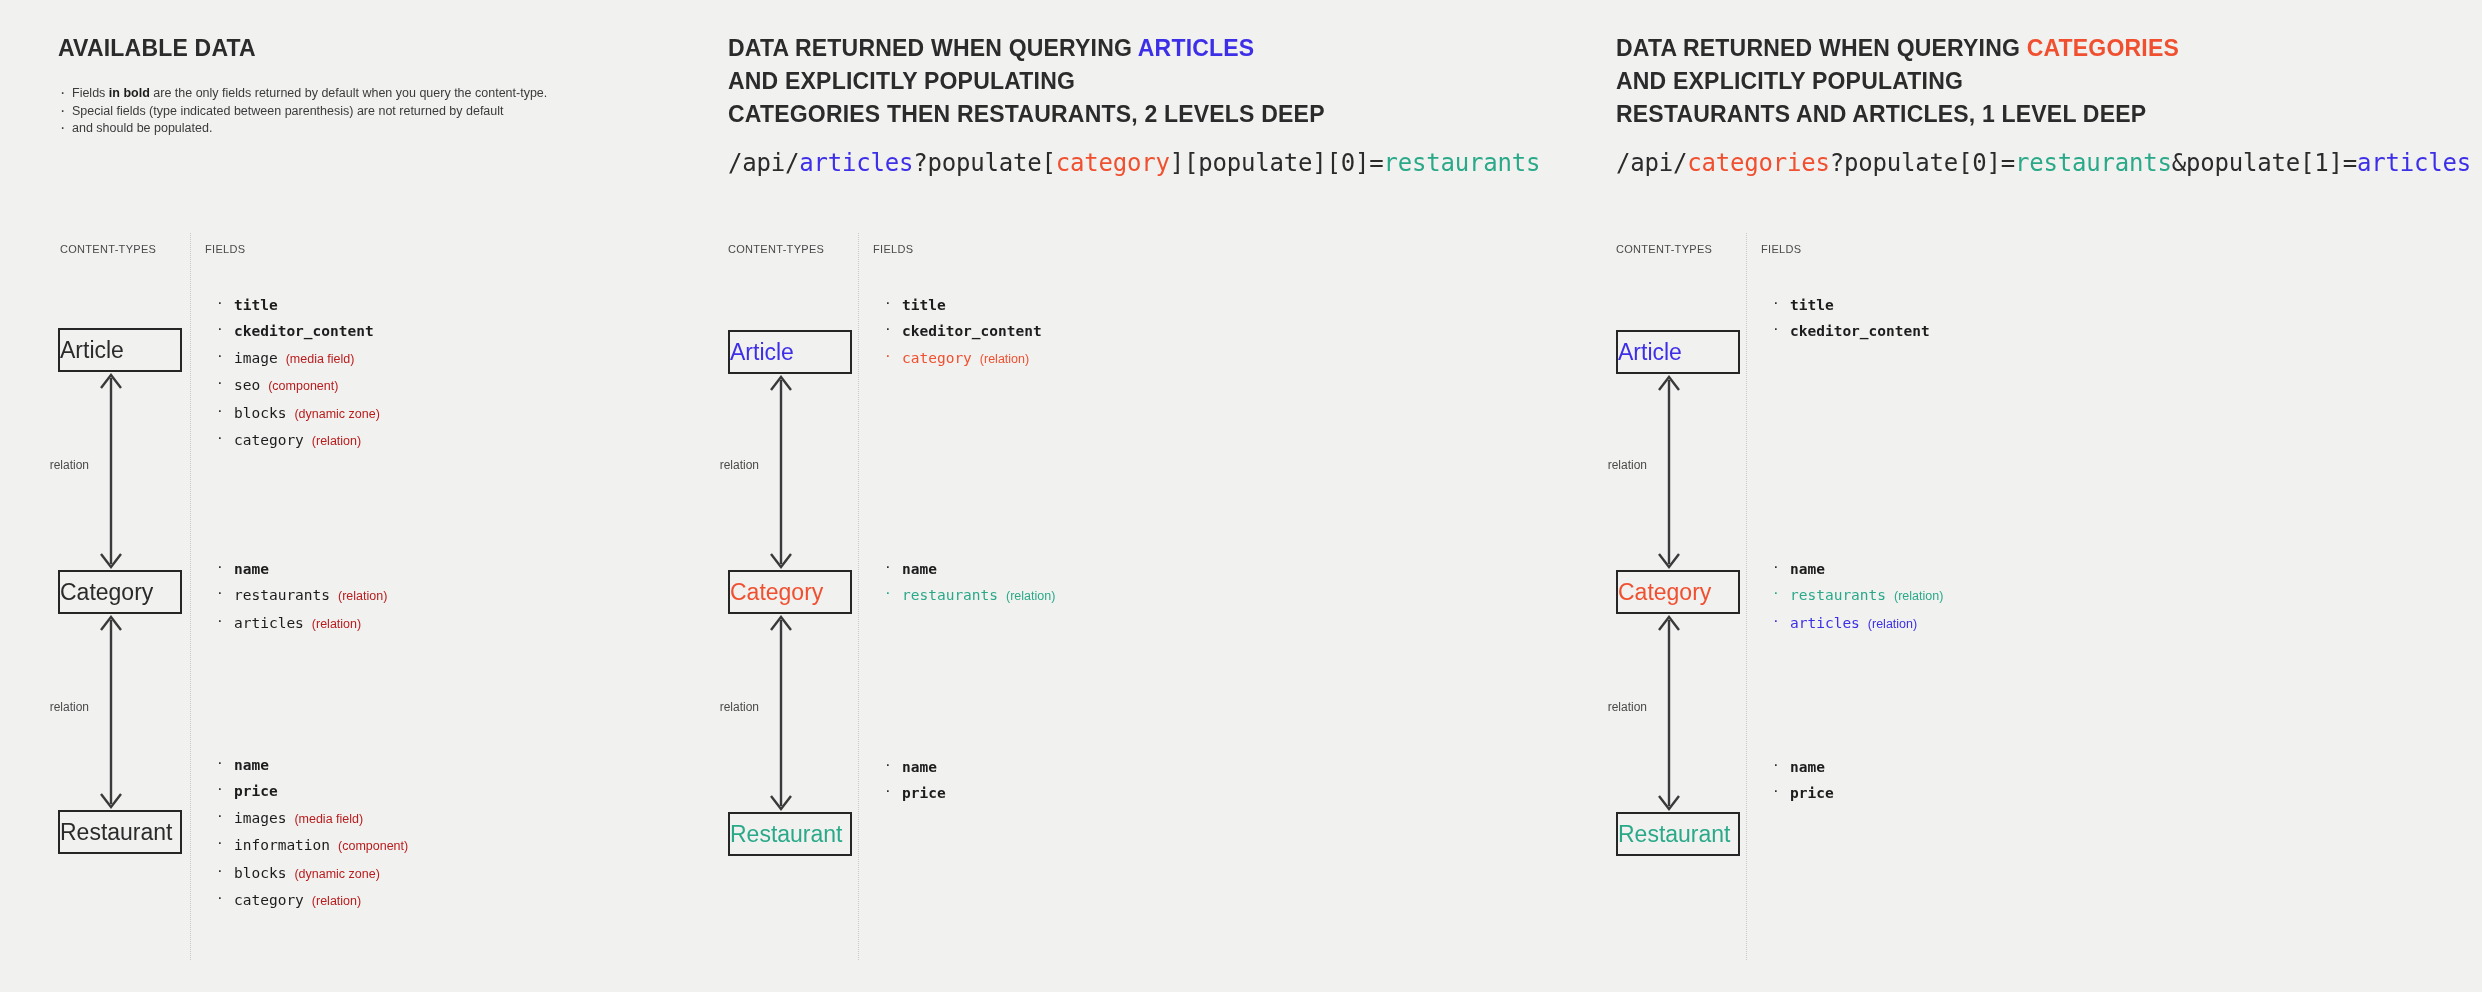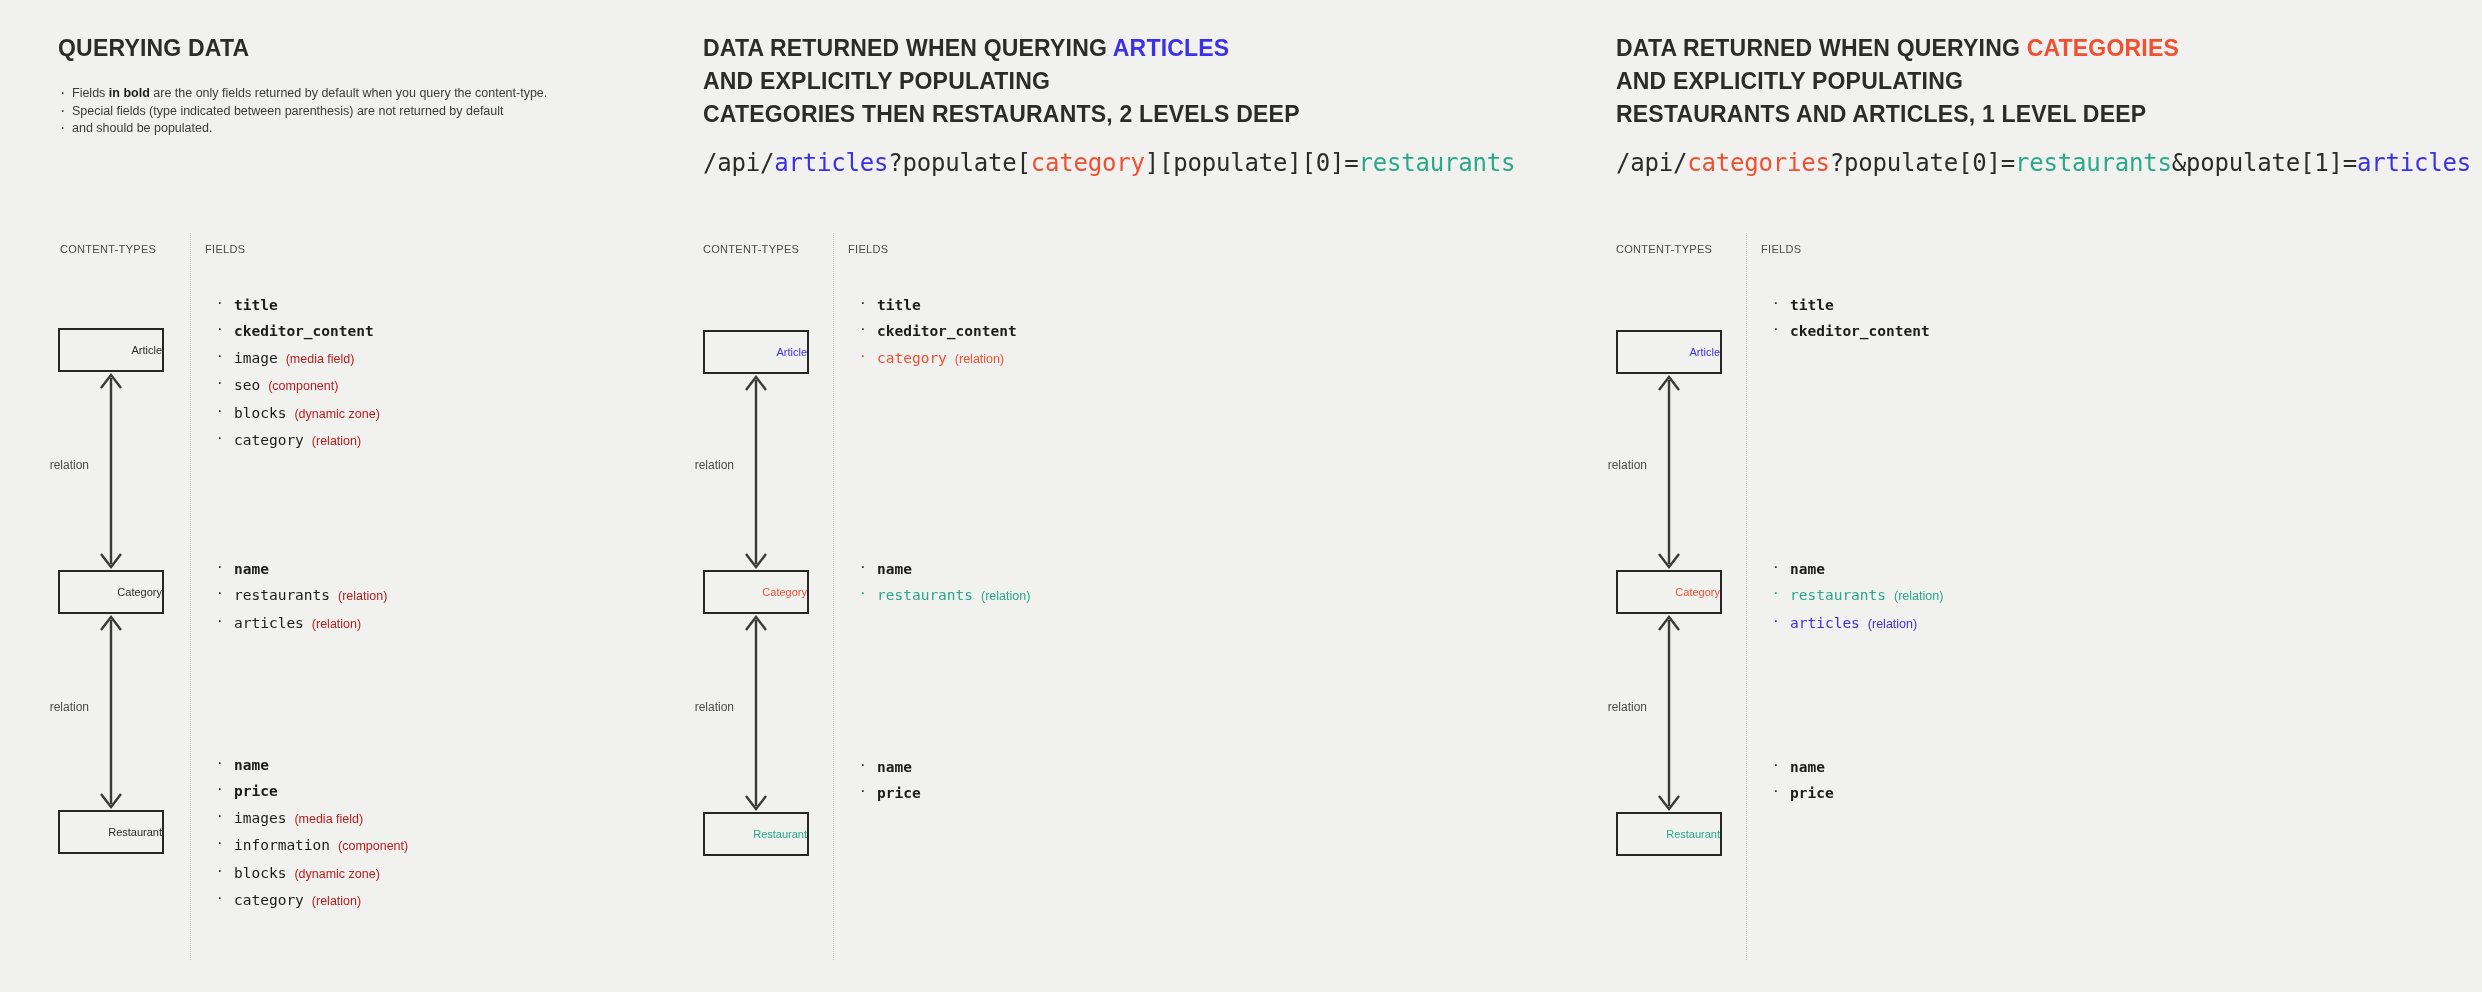--- a/index.html
+++ b/index.html
@@ -14,21 +14,21 @@
     font-family: "Liberation Sans", sans-serif;
     color: #2b2b2b;
     overflow: hidden;
   }
   .panel {
     position: absolute;
     top: 0;
     height: 992px;
   }
   #panel-1 { left: 0px;    width: 858px; }
-  #panel-2 { left: 703px;  width: 900px; }
+  #panel-2 { left: 728px;  width: 900px; }
   #panel-3 { left: 1616px; width: 866px; }
 
   .panel-head {
     position: absolute;
     left: 0;
     top: 32px;
     width: 100%;
   }
   .head-line {
     font-size: 23px;
@@ -92,29 +92,29 @@
   .divider {
     position: absolute;
     top: 233px;
     width: 0px;
     height: 727px;
     border-left: 1.5px dotted #c9c9c7;
   }
 
   .node-box {
     position: absolute;
-    width: 106px;
+    width: 124px;
     height: 44px;
     border: 2.5px solid #262626;
     background: #f1f1f0;
     box-sizing: border-box;
     display: flex;
     align-items: center;
-    justify-content: flex-end;
-    font-size: 11px;
+    justify-content: flex-start;
+    font-size: 23px;
     color: #2b2b2b;
   }
 
   .arrow-wrap {
     position: absolute;
     width: 40px;
   }
   .arrow-wrap svg { display: block; }
   .rel-label {
     position: absolute;
@@ -168,21 +168,21 @@
   li.c-blue .ftype   { color: #3d2fe8; }
   li.c-dark::before  { color: #2b2b2b; }
   li.c-dark .fname   { color: #1c1c1c; }
 </style>
 </head>
 <body>
 
 <div class="panel" id="panel-1">
 
   <div class="panel-head">
-    <div class="head-line" style="margin-left:58px;">QUERYING DATA</div>
+    <div class="head-line" style="margin-left:58px;">AVAILABLE DATA</div>
   </div>
 
   <div class="bullets">
     <ul>
       <li><span>Fields </span><b>in bold</b><span> are the only fields returned by default when you query the content-type.</span></li>
       <li><span>Special fields (type indicated between parenthesis) are not returned by default</span></li>
       <li style="padding-left:14px;list-style:none;">
         <span style="position:absolute;left:2px;top:-1px;color:transparent;">·</span>
         <span>and should be populated.</span>
       </li>

